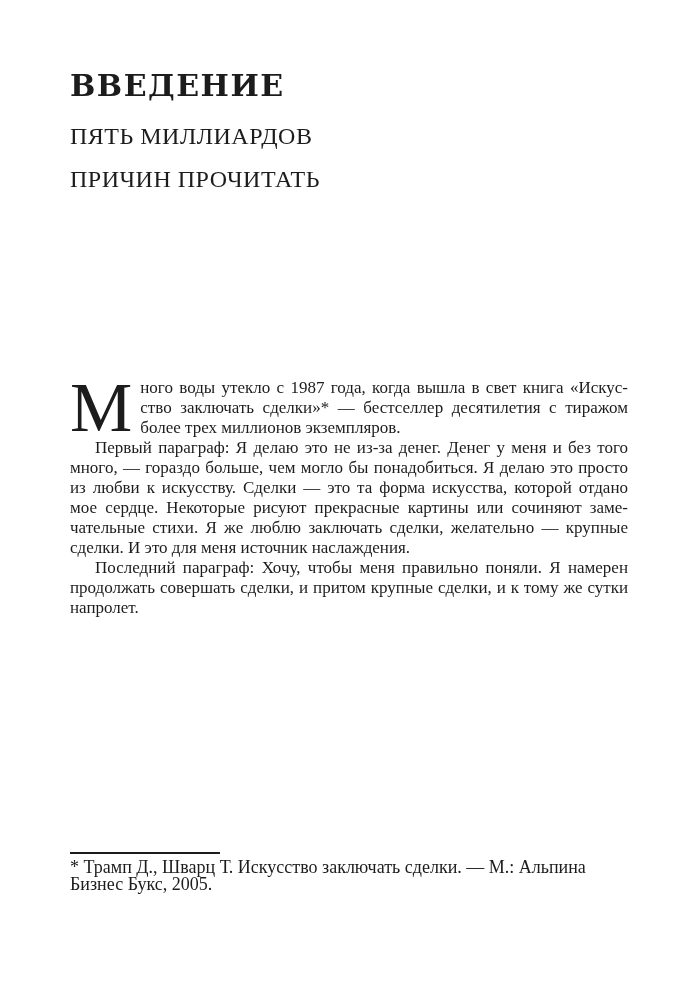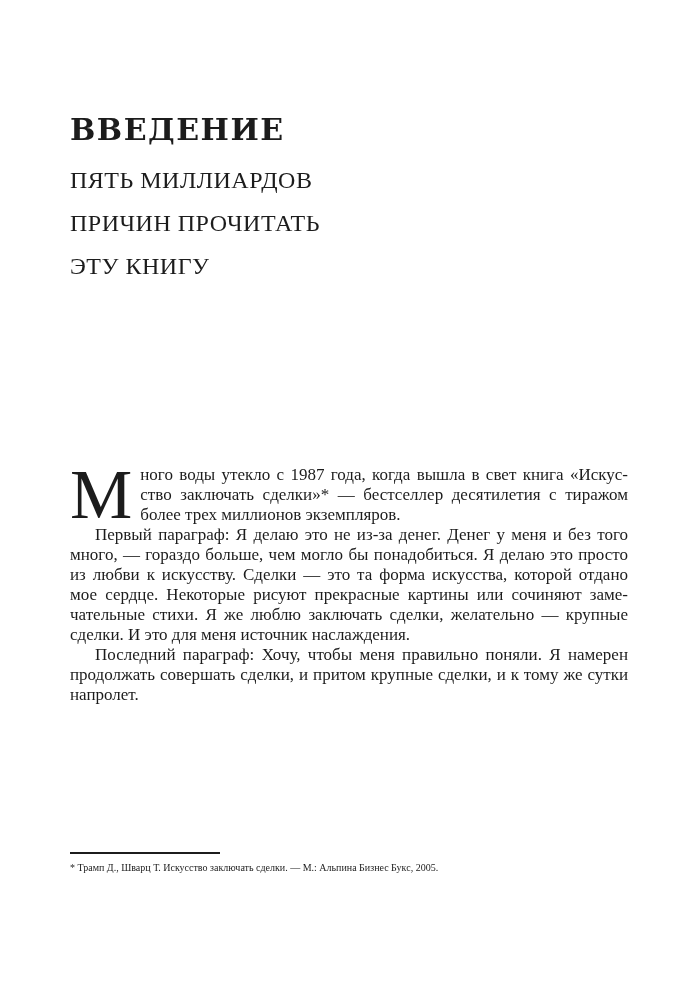--- a/index.html
+++ b/index.html
@@ -17,21 +17,21 @@
     color: #1c1c1c;
   }
   .content {
     position: absolute;
     left: 70px;
     top: 0;
     width: 558px;
   }
   .chapter-title {
     margin: 0;
-    padding-top: 111px;
+    padding-top: 67px;
     font-size: 30px;
     line-height: 38px;
     font-weight: bold;
     letter-spacing: 1.5px;
     font-family: "DejaVu Serif", "Liberation Serif", serif;
   }
   .chapter-subtitle {
     margin: 10px 0 0 0;
     font-size: 24px;
     line-height: 43px;
@@ -66,42 +66,41 @@
   .indent {
     text-indent: 25px;
   }
   .quote-italic {
   }
   .footnote {
     position: absolute;
     left: 70px;
     top: 852px;
     width: 558px;
-    font-size: 10px;
+    font-size: 18px;
     line-height: 17px;
   }
   .footnote-rule {
     width: 150px;
     height: 0;
     border-top: 2px solid #1c1c1c;
     margin-bottom: 5px;
   }
 </style>
 </head>
 <body>
 
 <div class="page">
   <div class="content">
 
     <h1 class="chapter-title">ВВЕДЕНИЕ</h1>
 
     <h2 class="chapter-subtitle">
       <div>ПЯТЬ МИЛЛИАРДОВ</div>
       <div>ПРИЧИН ПРОЧИТАТЬ</div>
-      <div>ЭТУ КНИГУ</div>
     </h2>
 
     <div class="bodytext">
 
       <p><span class="dropcap">М</span><span>ного воды утекло с 1987 года, когда вышла в свет книга «Искус­ство заключать сделки»* — бестселлер десятилетия с тиражом более трех миллионов экземпляров.</span></p>
 
 
 
       <p class="indent"><span>Первый параграф:</span><span class="quote-italic"> Я делаю это не из-за денег. Денег у меня и без того много, — гораздо больше, чем могло бы понадобиться. Я делаю это просто из любви к искусству. Сделки — это та форма искусства, которой отдано мое сердце. Некоторые рисуют прекрасные картины или сочиняют заме­чательные стихи. Я же люблю заключать сделки, желательно — крупные сделки. И это для меня источник наслаждения.</span></p>
 

